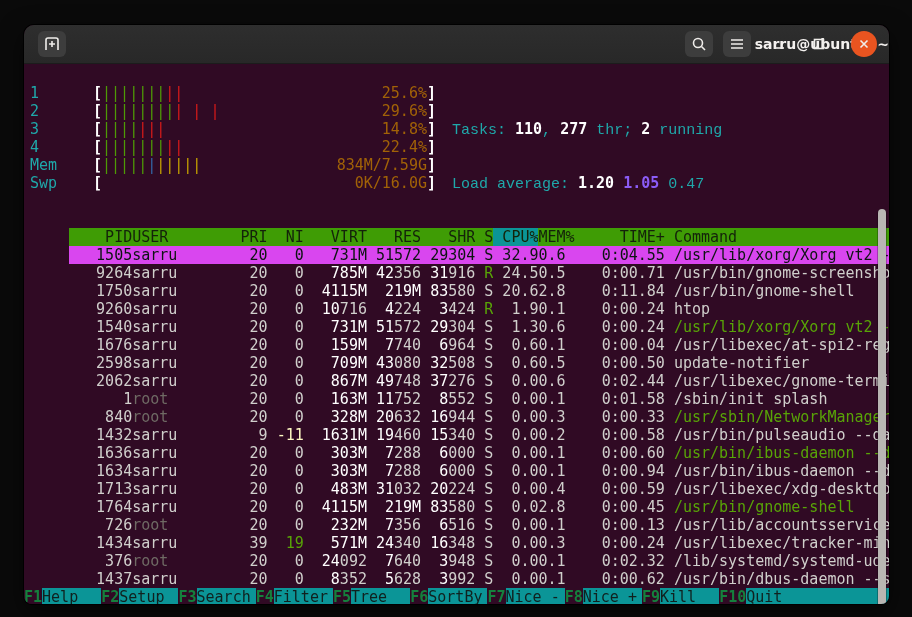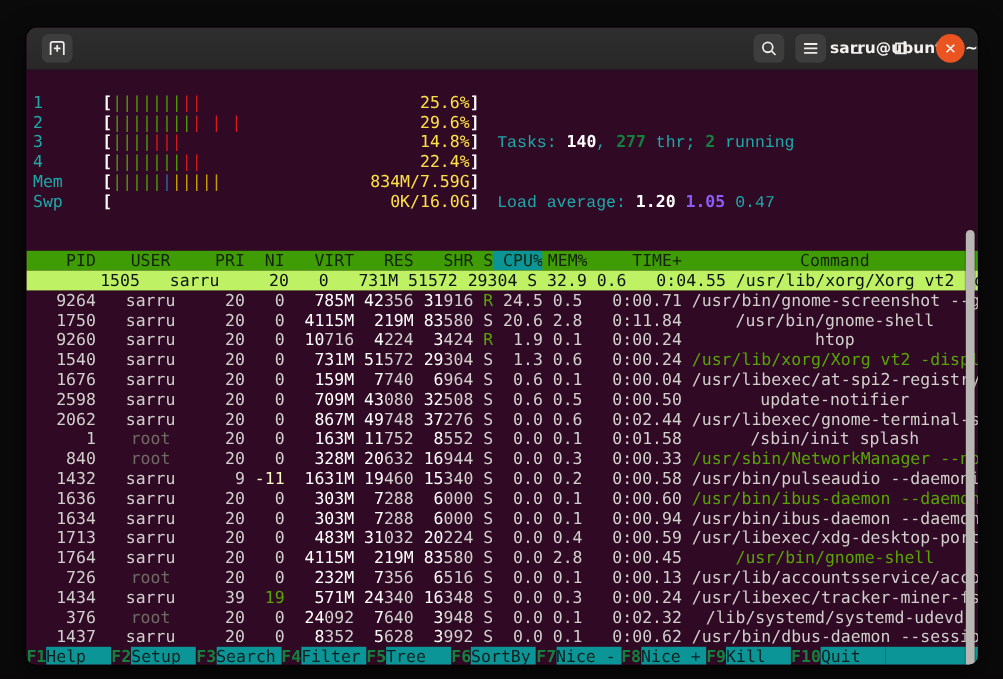--- a/index.html
+++ b/index.html
@@ -24,46 +24,46 @@
   .term{position:absolute;left:0;top:39px;right:0;bottom:0;background:#300a24;border-radius:0 0 8px 8px;
         overflow:hidden;font-family:"DejaVu Sans Mono",monospace;font-size:15px;line-height:18px;color:#d0cfcc;}
   .mono{white-space:pre;}
   
   .meters{position:absolute;left:6px;top:20px;width:406px;}
   .meter{display:flex;height:18px;white-space:pre;}
   .m-label{width:63px;color:#1fa8aa;}
   .m-br{color:#ffffff;font-weight:bold;}
   .m-body{flex:1;display:flex;justify-content:space-between;overflow:hidden;}
   .m-bars{white-space:pre;}
-  .m-val{color:#fde047;}
+  .m-val{color:#a16207;}
   .b-green{color:#4e9a06;} .b-red{color:#d41a1a;} .b-blue{color:#3465a4;} .b-yellow{color:#c4a000;}
   
   .summary{position:absolute;left:428px;top:20px;white-space:pre;}
   .sumline{height:18px;}
   .c-cyan{color:#1fa8aa;font-family:Liberation Mono, monospace;}
   .c-white{color:#ffffff;font-weight:bold;}
-  .c-green{color:#15803d;font-weight:bold;}
+  .c-green{color:#ffffff;font-weight:bold;}
   .c-brightcyan{color:#8b5cf6;font-weight:bold;}
   
   .grid{display:grid;grid-template-columns:7ch 11ch 4ch 4ch 7ch 6ch 6ch 2ch 5ch 5ch 9ch 1fr;
-        white-space:pre;height:18px;overflow:hidden;}
+        white-space:pre;height:18px;overflow:hidden;margin-left:45px;}
   .thead{position:absolute;left:0;right:0;top:164px;background:#3f9c05;color:#102005;}
   .thead .cell{color:#14230a;}
   .thead .sorted{background:#0b9597;}
   .rows{position:absolute;left:0;right:0;top:182px;}
   .cell{overflow:hidden;}
-  .al-r{text-align:right;} .al-l{text-align:center;}
+  .al-r{text-align:right;} .al-l{text-align:left;}
   .cmd{padding-left:1ch;}
   .prow .c-def{color:#d0cfcc;}
   .c-mem{color:#ffffff;}
   .c-dim{color:#6f6a64;}
   .c-red{color:#fef9c3;}
   .c-grn{color:#58a407;}
   .c-stR{color:#58a407;}
-  .prow.sel{background:#bef264;padding-left:40px;}
+  .prow.sel{background:#d946ef;}
   .prow.sel span, .prow.sel .cell{color:#0d1412 !important;}
   
   .fnbar{position:absolute;left:0;right:0;top:524px;display:flex;white-space:pre;}
   .fnkey{color:#15803d;font-weight:bold;}
   .fnlabel{background:#0b9597;color:#10211f;min-width:6ch;padding-right:5px;}
   .fnfill{flex:1;background:#0b9597;}
   
   .sbar{position:absolute;right:2px;top:145px;width:10px;height:447px;border-radius:5px;background:rgba(0,0,0,.25);}
   .sthumb{position:absolute;left:1px;right:1px;top:0;height:100%;border-radius:4px;background:#b9b6b3;}
 </style>
@@ -105,21 +105,21 @@
       <svg width="14" height="14" viewBox="0 0 14 14">
         <path class="glyph" d="M3.5 3.5 L10.5 10.5 M10.5 3.5 L3.5 10.5"></path>
       </svg>
     </div>
   </div>
 
   <div class="term mono">
     <div class="meters" id="meters"><div class="meter"><span class="m-label">1</span><span class="m-br">[</span><span class="m-body"><span class="m-bars"><span class="b-green">|</span><span class="b-green">|</span><span class="b-green">|</span><span class="b-green">|</span><span class="b-green">|</span><span class="b-green">|</span><span class="b-green">|</span><span class="b-red">|</span><span class="b-red">|</span></span><span class="m-val">25.6%</span></span><span class="m-br">]</span></div><div class="meter"><span class="m-label">2</span><span class="m-br">[</span><span class="m-body"><span class="m-bars"><span class="b-green">|</span><span class="b-green">|</span><span class="b-green">|</span><span class="b-green">|</span><span class="b-green">|</span><span class="b-green">|</span><span class="b-green">|</span><span class="b-green">|</span><span class="b-red">|</span><span> </span><span class="b-red">|</span><span> </span><span class="b-red">|</span></span><span class="m-val">29.6%</span></span><span class="m-br">]</span></div><div class="meter"><span class="m-label">3</span><span class="m-br">[</span><span class="m-body"><span class="m-bars"><span class="b-green">|</span><span class="b-green">|</span><span class="b-green">|</span><span class="b-green">|</span><span class="b-red">|</span><span class="b-red">|</span><span class="b-red">|</span></span><span class="m-val">14.8%</span></span><span class="m-br">]</span></div><div class="meter"><span class="m-label">4</span><span class="m-br">[</span><span class="m-body"><span class="m-bars"><span class="b-green">|</span><span class="b-green">|</span><span class="b-green">|</span><span class="b-green">|</span><span class="b-green">|</span><span class="b-green">|</span><span class="b-green">|</span><span class="b-red">|</span><span class="b-red">|</span></span><span class="m-val">22.4%</span></span><span class="m-br">]</span></div><div class="meter"><span class="m-label">Mem</span><span class="m-br">[</span><span class="m-body"><span class="m-bars"><span class="b-green">|</span><span class="b-green">|</span><span class="b-green">|</span><span class="b-green">|</span><span class="b-green">|</span><span class="b-blue">|</span><span class="b-yellow">|</span><span class="b-yellow">|</span><span class="b-yellow">|</span><span class="b-yellow">|</span><span class="b-yellow">|</span></span><span class="m-val">834M/7.59G</span></span><span class="m-br">]</span></div><div class="meter"><span class="m-label">Swp</span><span class="m-br">[</span><span class="m-body"><span class="m-bars"></span><span class="m-val">0K/16.0G</span></span><span class="m-br">]</span></div></div>
 
     <div class="summary">
-      <div class="sumline"><span class="c-cyan">Tasks: </span><span class="c-white">140</span><span class="c-cyan">, </span><span class="c-green">277</span><span class="c-cyan"> thr; </span><span class="c-green">2</span><span class="c-cyan"> running</span></div>
+      <div class="sumline"><span class="c-cyan">Tasks: </span><span class="c-white">110</span><span class="c-cyan">, </span><span class="c-green">277</span><span class="c-cyan"> thr; </span><span class="c-green">2</span><span class="c-cyan"> running</span></div>
       <div class="sumline"><span class="c-cyan">Load average: </span><span class="c-white">1.20 </span><span class="c-brightcyan">1.05 </span><span class="c-cyan">0.47</span></div>
       <div class="sumline"><span class="c-cyan">Uptime: </span><span class="c-brightcyan">00:03:38</span></div>
     </div>
 
     <div class="grid thead" id="thead"><span class="cell al-r">PID</span><span class="cell al-l">USER</span><span class="cell al-r">PRI</span><span class="cell al-r">NI</span><span class="cell al-r">VIRT</span><span class="cell al-r">RES</span><span class="cell al-r">SHR</span><span class="cell al-r">S</span><span class="cell al-r sorted">CPU%</span><span class="cell al-l">MEM%</span><span class="cell al-r">TIME+</span><span class="cell al-l cmd">Command</span></div>
     <div class="rows" id="rows"><div class="grid prow sel"><span class="cell al-r"><span class="c-def">1505</span></span><span class="cell al-l"><span class="c-def">sarru</span></span><span class="cell al-r"><span class="c-def">20</span></span><span class="cell al-r"><span class="c-def">0</span></span><span class="cell al-r"><span class="c-mem">731M</span></span><span class="cell al-r"><span class="c-mem">51</span><span class="c-def">572</span></span><span class="cell al-r"><span class="c-mem">29</span><span class="c-def">304</span></span><span class="cell al-r"><span class="c-def">S</span></span><span class="cell al-r"><span class="c-def">32.9</span></span><span class="cell al-l"><span class="c-def">0.6</span></span><span class="cell al-r"><span class="c-def">0:04.55</span></span><span class="cell al-l cmd"><span class="c-def">/usr/lib/xorg/Xorg vt2 -displ</span></span></div><div class="grid prow"><span class="cell al-r"><span class="c-def">9264</span></span><span class="cell al-l"><span class="c-def">sarru</span></span><span class="cell al-r"><span class="c-def">20</span></span><span class="cell al-r"><span class="c-def">0</span></span><span class="cell al-r"><span class="c-mem">785M</span></span><span class="cell al-r"><span class="c-mem">42</span><span class="c-def">356</span></span><span class="cell al-r"><span class="c-mem">31</span><span class="c-def">916</span></span><span class="cell al-r"><span class="c-stR">R</span></span><span class="cell al-r"><span class="c-def">24.5</span></span><span class="cell al-l"><span class="c-def">0.5</span></span><span class="cell al-r"><span class="c-def">0:00.71</span></span><span class="cell al-l cmd"><span class="c-def">/usr/bin/gnome-screenshot --g</span></span></div><div class="grid prow"><span class="cell al-r"><span class="c-def">1750</span></span><span class="cell al-l"><span class="c-def">sarru</span></span><span class="cell al-r"><span class="c-def">20</span></span><span class="cell al-r"><span class="c-def">0</span></span><span class="cell al-r"><span class="c-mem">4115M</span></span><span class="cell al-r"><span class="c-mem">219M</span></span><span class="cell al-r"><span class="c-mem">83</span><span class="c-def">580</span></span><span class="cell al-r"><span class="c-def">S</span></span><span class="cell al-r"><span class="c-def">20.6</span></span><span class="cell al-l"><span class="c-def">2.8</span></span><span class="cell al-r"><span class="c-def">0:11.84</span></span><span class="cell al-l cmd"><span class="c-def">/usr/bin/gnome-shell</span></span></div><div class="grid prow"><span class="cell al-r"><span class="c-def">9260</span></span><span class="cell al-l"><span class="c-def">sarru</span></span><span class="cell al-r"><span class="c-def">20</span></span><span class="cell al-r"><span class="c-def">0</span></span><span class="cell al-r"><span class="c-mem">10</span><span class="c-def">716</span></span><span class="cell al-r"><span class="c-mem">4</span><span class="c-def">224</span></span><span class="cell al-r"><span class="c-mem">3</span><span class="c-def">424</span></span><span class="cell al-r"><span class="c-stR">R</span></span><span class="cell al-r"><span class="c-def">1.9</span></span><span class="cell al-l"><span class="c-def">0.1</span></span><span class="cell al-r"><span class="c-def">0:00.24</span></span><span class="cell al-l cmd"><span class="c-def">htop</span></span></div><div class="grid prow"><span class="cell al-r"><span class="c-def">1540</span></span><span class="cell al-l"><span class="c-def">sarru</span></span><span class="cell al-r"><span class="c-def">20</span></span><span class="cell al-r"><span class="c-def">0</span></span><span class="cell al-r"><span class="c-mem">731M</span></span><span class="cell al-r"><span class="c-mem">51</span><span class="c-def">572</span></span><span class="cell al-r"><span class="c-mem">29</span><span class="c-def">304</span></span><span class="cell al-r"><span class="c-def">S</span></span><span class="cell al-r"><span class="c-def">1.3</span></span><span class="cell al-l"><span class="c-def">0.6</span></span><span class="cell al-r"><span class="c-def">0:00.24</span></span><span class="cell al-l cmd"><span class="c-grn">/usr/lib/xorg/Xorg vt2 -displ</span></span></div><div class="grid prow"><span class="cell al-r"><span class="c-def">1676</span></span><span class="cell al-l"><span class="c-def">sarru</span></span><span class="cell al-r"><span class="c-def">20</span></span><span class="cell al-r"><span class="c-def">0</span></span><span class="cell al-r"><span class="c-mem">159M</span></span><span class="cell al-r"><span class="c-mem">7</span><span class="c-def">740</span></span><span class="cell al-r"><span class="c-mem">6</span><span class="c-def">964</span></span><span class="cell al-r"><span class="c-def">S</span></span><span class="cell al-r"><span class="c-def">0.6</span></span><span class="cell al-l"><span class="c-def">0.1</span></span><span class="cell al-r"><span class="c-def">0:00.04</span></span><span class="cell al-l cmd"><span class="c-def">/usr/libexec/at-spi2-registry</span></span></div><div class="grid prow"><span class="cell al-r"><span class="c-def">2598</span></span><span class="cell al-l"><span class="c-def">sarru</span></span><span class="cell al-r"><span class="c-def">20</span></span><span class="cell al-r"><span class="c-def">0</span></span><span class="cell al-r"><span class="c-mem">709M</span></span><span class="cell al-r"><span class="c-mem">43</span><span class="c-def">080</span></span><span class="cell al-r"><span class="c-mem">32</span><span class="c-def">508</span></span><span class="cell al-r"><span class="c-def">S</span></span><span class="cell al-r"><span class="c-def">0.6</span></span><span class="cell al-l"><span class="c-def">0.5</span></span><span class="cell al-r"><span class="c-def">0:00.50</span></span><span class="cell al-l cmd"><span class="c-def">update-notifier</span></span></div><div class="grid prow"><span class="cell al-r"><span class="c-def">2062</span></span><span class="cell al-l"><span class="c-def">sarru</span></span><span class="cell al-r"><span class="c-def">20</span></span><span class="cell al-r"><span class="c-def">0</span></span><span class="cell al-r"><span class="c-mem">867M</span></span><span class="cell al-r"><span class="c-mem">49</span><span class="c-def">748</span></span><span class="cell al-r"><span class="c-mem">37</span><span class="c-def">276</span></span><span class="cell al-r"><span class="c-def">S</span></span><span class="cell al-r"><span class="c-def">0.0</span></span><span class="cell al-l"><span class="c-def">0.6</span></span><span class="cell al-r"><span class="c-def">0:02.44</span></span><span class="cell al-l cmd"><span class="c-def">/usr/libexec/gnome-terminal-s</span></span></div><div class="grid prow"><span class="cell al-r"><span class="c-def">1</span></span><span class="cell al-l"><span class="c-dim">root</span></span><span class="cell al-r"><span class="c-def">20</span></span><span class="cell al-r"><span class="c-def">0</span></span><span class="cell al-r"><span class="c-mem">163M</span></span><span class="cell al-r"><span class="c-mem">11</span><span class="c-def">752</span></span><span class="cell al-r"><span class="c-mem">8</span><span class="c-def">552</span></span><span class="cell al-r"><span class="c-def">S</span></span><span class="cell al-r"><span class="c-def">0.0</span></span><span class="cell al-l"><span class="c-def">0.1</span></span><span class="cell al-r"><span class="c-def">0:01.58</span></span><span class="cell al-l cmd"><span class="c-def">/sbin/init splash</span></span></div><div class="grid prow"><span class="cell al-r"><span class="c-def">840</span></span><span class="cell al-l"><span class="c-dim">root</span></span><span class="cell al-r"><span class="c-def">20</span></span><span class="cell al-r"><span class="c-def">0</span></span><span class="cell al-r"><span class="c-mem">328M</span></span><span class="cell al-r"><span class="c-mem">20</span><span class="c-def">632</span></span><span class="cell al-r"><span class="c-mem">16</span><span class="c-def">944</span></span><span class="cell al-r"><span class="c-def">S</span></span><span class="cell al-r"><span class="c-def">0.0</span></span><span class="cell al-l"><span class="c-def">0.3</span></span><span class="cell al-r"><span class="c-def">0:00.33</span></span><span class="cell al-l cmd"><span class="c-grn">/usr/sbin/NetworkManager --no</span></span></div><div class="grid prow"><span class="cell al-r"><span class="c-def">1432</span></span><span class="cell al-l"><span class="c-def">sarru</span></span><span class="cell al-r"><span class="c-def">9</span></span><span class="cell al-r"><span class="c-red">-11</span></span><span class="cell al-r"><span class="c-mem">1631M</span></span><span class="cell al-r"><span class="c-mem">19</span><span class="c-def">460</span></span><span class="cell al-r"><span class="c-mem">15</span><span class="c-def">340</span></span><span class="cell al-r"><span class="c-def">S</span></span><span class="cell al-r"><span class="c-def">0.0</span></span><span class="cell al-l"><span class="c-def">0.2</span></span><span class="cell al-r"><span class="c-def">0:00.58</span></span><span class="cell al-l cmd"><span class="c-def">/usr/bin/pulseaudio --daemoni</span></span></div><div class="grid prow"><span class="cell al-r"><span class="c-def">1636</span></span><span class="cell al-l"><span class="c-def">sarru</span></span><span class="cell al-r"><span class="c-def">20</span></span><span class="cell al-r"><span class="c-def">0</span></span><span class="cell al-r"><span class="c-mem">303M</span></span><span class="cell al-r"><span class="c-mem">7</span><span class="c-def">288</span></span><span class="cell al-r"><span class="c-mem">6</span><span class="c-def">000</span></span><span class="cell al-r"><span class="c-def">S</span></span><span class="cell al-r"><span class="c-def">0.0</span></span><span class="cell al-l"><span class="c-def">0.1</span></span><span class="cell al-r"><span class="c-def">0:00.60</span></span><span class="cell al-l cmd"><span class="c-grn">/usr/bin/ibus-daemon --daemon</span></span></div><div class="grid prow"><span class="cell al-r"><span class="c-def">1634</span></span><span class="cell al-l"><span class="c-def">sarru</span></span><span class="cell al-r"><span class="c-def">20</span></span><span class="cell al-r"><span class="c-def">0</span></span><span class="cell al-r"><span class="c-mem">303M</span></span><span class="cell al-r"><span class="c-mem">7</span><span class="c-def">288</span></span><span class="cell al-r"><span class="c-mem">6</span><span class="c-def">000</span></span><span class="cell al-r"><span class="c-def">S</span></span><span class="cell al-r"><span class="c-def">0.0</span></span><span class="cell al-l"><span class="c-def">0.1</span></span><span class="cell al-r"><span class="c-def">0:00.94</span></span><span class="cell al-l cmd"><span class="c-def">/usr/bin/ibus-daemon --daemon</span></span></div><div class="grid prow"><span class="cell al-r"><span class="c-def">1713</span></span><span class="cell al-l"><span class="c-def">sarru</span></span><span class="cell al-r"><span class="c-def">20</span></span><span class="cell al-r"><span class="c-def">0</span></span><span class="cell al-r"><span class="c-mem">483M</span></span><span class="cell al-r"><span class="c-mem">31</span><span class="c-def">032</span></span><span class="cell al-r"><span class="c-mem">20</span><span class="c-def">224</span></span><span class="cell al-r"><span class="c-def">S</span></span><span class="cell al-r"><span class="c-def">0.0</span></span><span class="cell al-l"><span class="c-def">0.4</span></span><span class="cell al-r"><span class="c-def">0:00.59</span></span><span class="cell al-l cmd"><span class="c-def">/usr/libexec/xdg-desktop-port</span></span></div><div class="grid prow"><span class="cell al-r"><span class="c-def">1764</span></span><span class="cell al-l"><span class="c-def">sarru</span></span><span class="cell al-r"><span class="c-def">20</span></span><span class="cell al-r"><span class="c-def">0</span></span><span class="cell al-r"><span class="c-mem">4115M</span></span><span class="cell al-r"><span class="c-mem">219M</span></span><span class="cell al-r"><span class="c-mem">83</span><span class="c-def">580</span></span><span class="cell al-r"><span class="c-def">S</span></span><span class="cell al-r"><span class="c-def">0.0</span></span><span class="cell al-l"><span class="c-def">2.8</span></span><span class="cell al-r"><span class="c-def">0:00.45</span></span><span class="cell al-l cmd"><span class="c-grn">/usr/bin/gnome-shell</span></span></div><div class="grid prow"><span class="cell al-r"><span class="c-def">726</span></span><span class="cell al-l"><span class="c-dim">root</span></span><span class="cell al-r"><span class="c-def">20</span></span><span class="cell al-r"><span class="c-def">0</span></span><span class="cell al-r"><span class="c-mem">232M</span></span><span class="cell al-r"><span class="c-mem">7</span><span class="c-def">356</span></span><span class="cell al-r"><span class="c-mem">6</span><span class="c-def">516</span></span><span class="cell al-r"><span class="c-def">S</span></span><span class="cell al-r"><span class="c-def">0.0</span></span><span class="cell al-l"><span class="c-def">0.1</span></span><span class="cell al-r"><span class="c-def">0:00.13</span></span><span class="cell al-l cmd"><span class="c-def">/usr/lib/accountsservice/acco</span></span></div><div class="grid prow"><span class="cell al-r"><span class="c-def">1434</span></span><span class="cell al-l"><span class="c-def">sarru</span></span><span class="cell al-r"><span class="c-def">39</span></span><span class="cell al-r"><span class="c-grn">19</span></span><span class="cell al-r"><span class="c-mem">571M</span></span><span class="cell al-r"><span class="c-mem">24</span><span class="c-def">340</span></span><span class="cell al-r"><span class="c-mem">16</span><span class="c-def">348</span></span><span class="cell al-r"><span class="c-def">S</span></span><span class="cell al-r"><span class="c-def">0.0</span></span><span class="cell al-l"><span class="c-def">0.3</span></span><span class="cell al-r"><span class="c-def">0:00.24</span></span><span class="cell al-l cmd"><span class="c-def">/usr/libexec/tracker-miner-fs</span></span></div><div class="grid prow"><span class="cell al-r"><span class="c-def">376</span></span><span class="cell al-l"><span class="c-dim">root</span></span><span class="cell al-r"><span class="c-def">20</span></span><span class="cell al-r"><span class="c-def">0</span></span><span class="cell al-r"><span class="c-mem">24</span><span class="c-def">092</span></span><span class="cell al-r"><span class="c-mem">7</span><span class="c-def">640</span></span><span class="cell al-r"><span class="c-mem">3</span><span class="c-def">948</span></span><span class="cell al-r"><span class="c-def">S</span></span><span class="cell al-r"><span class="c-def">0.0</span></span><span class="cell al-l"><span class="c-def">0.1</span></span><span class="cell al-r"><span class="c-def">0:02.32</span></span><span class="cell al-l cmd"><span class="c-def">/lib/systemd/systemd-udevd</span></span></div><div class="grid prow"><span class="cell al-r"><span class="c-def">1437</span></span><span class="cell al-l"><span class="c-def">sarru</span></span><span class="cell al-r"><span class="c-def">20</span></span><span class="cell al-r"><span class="c-def">0</span></span><span class="cell al-r"><span class="c-mem">8</span><span class="c-def">352</span></span><span class="cell al-r"><span class="c-mem">5</span><span class="c-def">628</span></span><span class="cell al-r"><span class="c-mem">3</span><span class="c-def">992</span></span><span class="cell al-r"><span class="c-def">S</span></span><span class="cell al-r"><span class="c-def">0.0</span></span><span class="cell al-l"><span class="c-def">0.1</span></span><span class="cell al-r"><span class="c-def">0:00.62</span></span><span class="cell al-l cmd"><span class="c-def">/usr/bin/dbus-daemon --sessio</span></span></div></div>
 
     <div class="fnbar" id="fnbar"><span class="fnkey">F1</span><span class="fnlabel">Help</span><span class="fnkey">F2</span><span class="fnlabel">Setup</span><span class="fnkey">F3</span><span class="fnlabel">Search</span><span class="fnkey">F4</span><span class="fnlabel">Filter</span><span class="fnkey">F5</span><span class="fnlabel">Tree</span><span class="fnkey">F6</span><span class="fnlabel">SortBy</span><span class="fnkey">F7</span><span class="fnlabel">Nice -</span><span class="fnkey">F8</span><span class="fnlabel">Nice +</span><span class="fnkey">F9</span><span class="fnlabel">Kill</span><span class="fnkey">F10</span><span class="fnlabel">Quit</span><span class="fnfill"></span></div>
 
     <div class="sbar">

